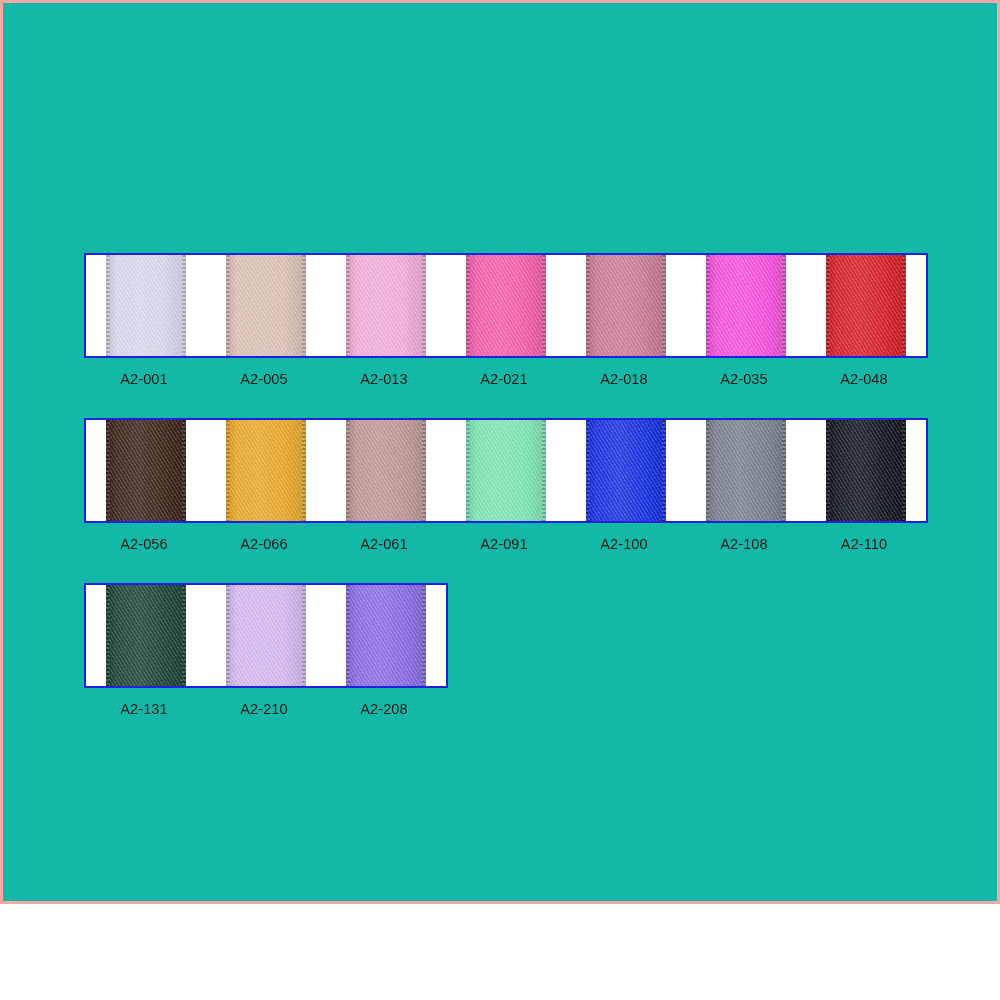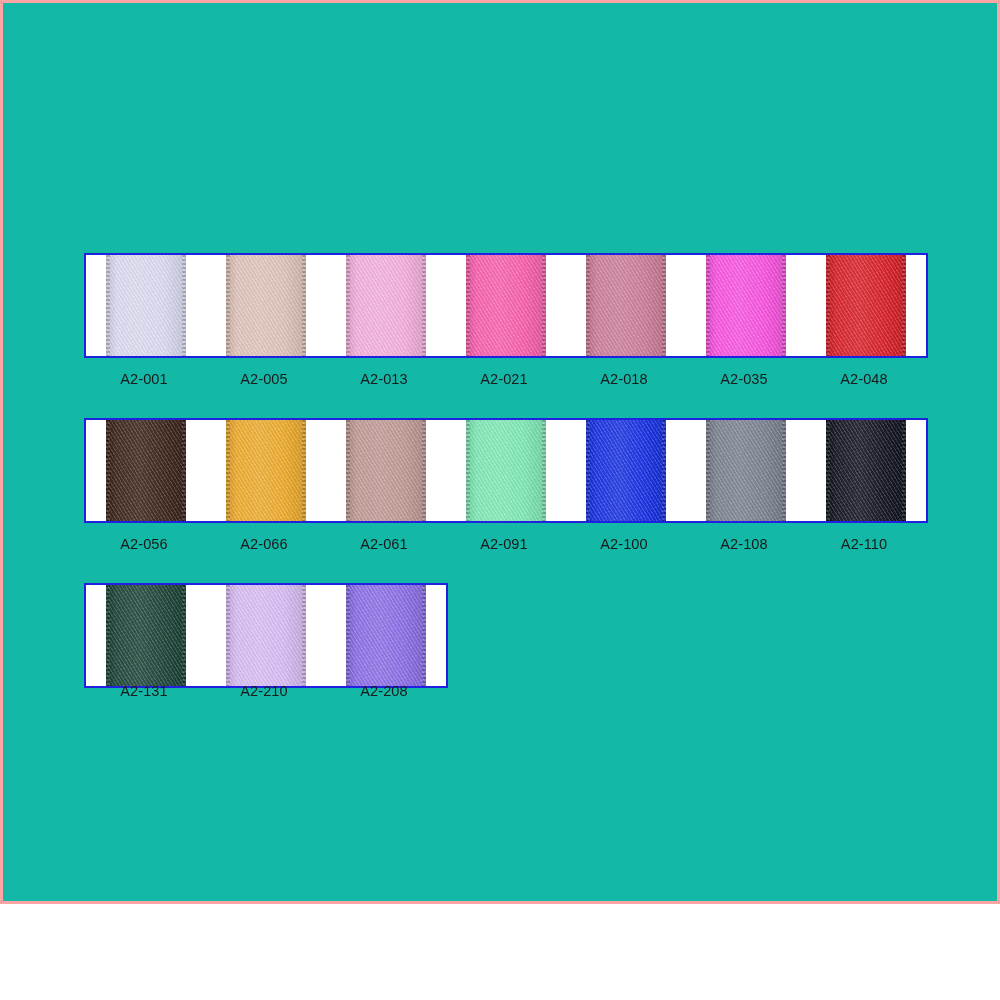--- a/index.html
+++ b/index.html
@@ -297,19 +297,19 @@
           <div class="swatch">
             <div class="base" style="background: rgb(139, 110, 232);"></div>
             <div class="weave"></div>
             <div class="sheen"></div>
             <div class="edge-l"></div>
             <div class="edge-r"></div>
           </div>
         </div>
       </div>
   </div>
-  <div class="label-row" style="top:680px;justify-content:space-between;" id="labels-2">
+  <div class="label-row" style="top:698px;justify-content:space-between;" id="labels-2">
       <div class="label-cell">A2-131</div>
       <div class="label-cell">A2-210</div>
       <div class="label-cell">A2-208</div>
     </div>
 
 </div>
 
 </body></html>

